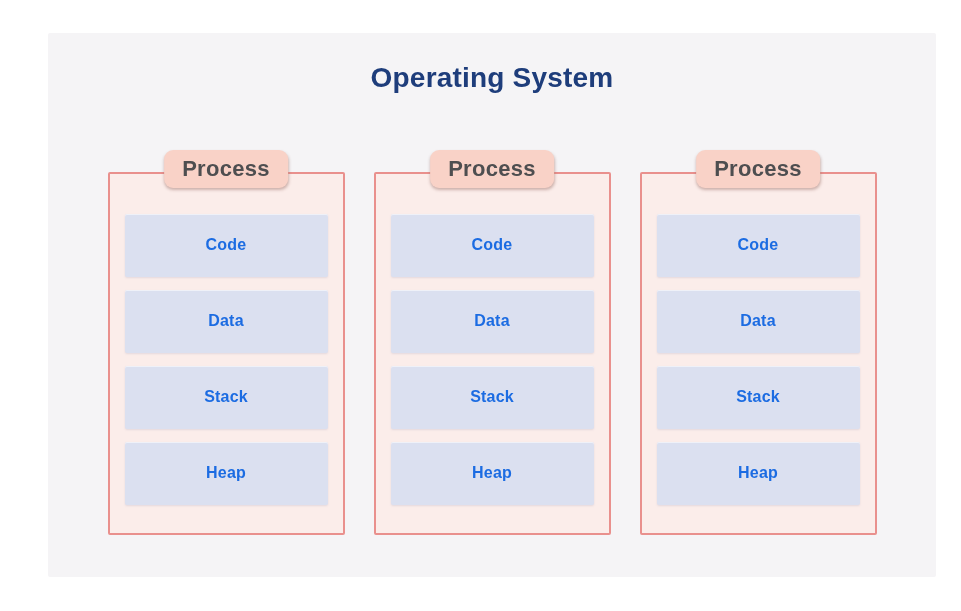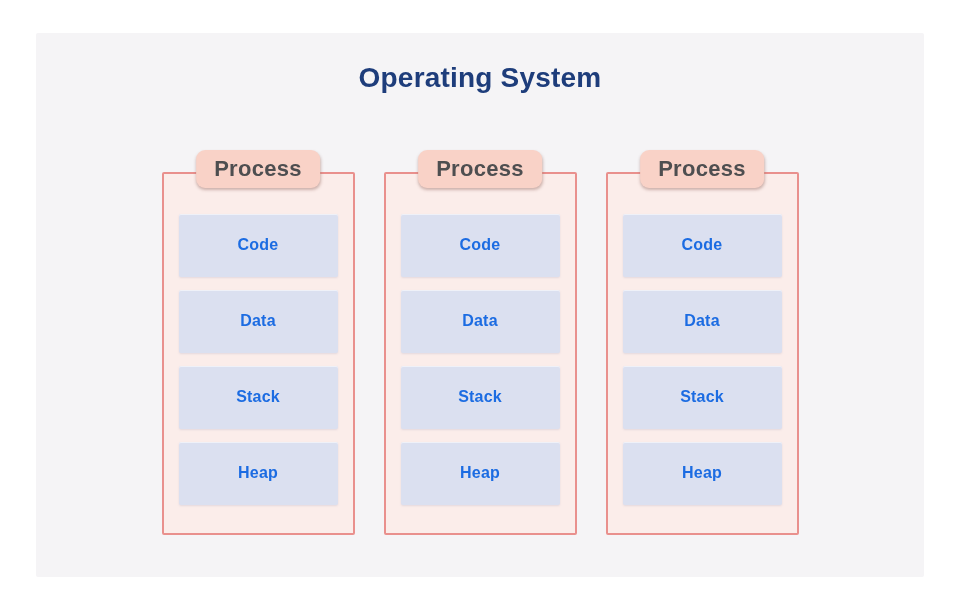--- a/index.html
+++ b/index.html
@@ -9,32 +9,32 @@
     --card-border:#e9908d;
     --badge-bg:#f9d2c7;
     --badge-text:#4e4e50;
     --segment-bg:#dbe0f0;
     --segment-text:#1c6ce2;
   }
   *{box-sizing:border-box;margin:0;padding:0;}
   html,body{width:961px;height:611px;background:#ffffff;overflow:hidden;
     font-family:"Liberation Sans", sans-serif;}
   .panel{
-    position:absolute;left:36px;top:33px;width:888px;height:544px;
+    position:absolute;left:48px;top:33px;width:888px;height:544px;
     background:var(--panel-bg);border-radius:2px;padding-top:28px;
   }
   .title{
     text-align:center;font-size:28px;font-weight:bold;color:var(--title-text);
     letter-spacing:.2px;line-height:1.2;
   }
   .process-row{
     display:flex;justify-content:center;gap:29px;margin-top:77px;
   }
   .process-card{
-    position:relative;width:193px;height:363px;
+    position:relative;width:237px;height:363px;
     background:var(--card-bg);border:2px solid var(--card-border);
     border-radius:2px;
     padding:40px 15px 28px 15px;
     display:flex;flex-direction:column;gap:13px;
   }
   .process-badge{
     position:absolute;top:-24px;left:50%;transform:translateX(-50%);
     background:var(--badge-bg);color:var(--badge-text);
     font-size:22px;font-weight:bold;letter-spacing:.3px;
     padding:6px 18px;border-radius:9px;white-space:nowrap;

